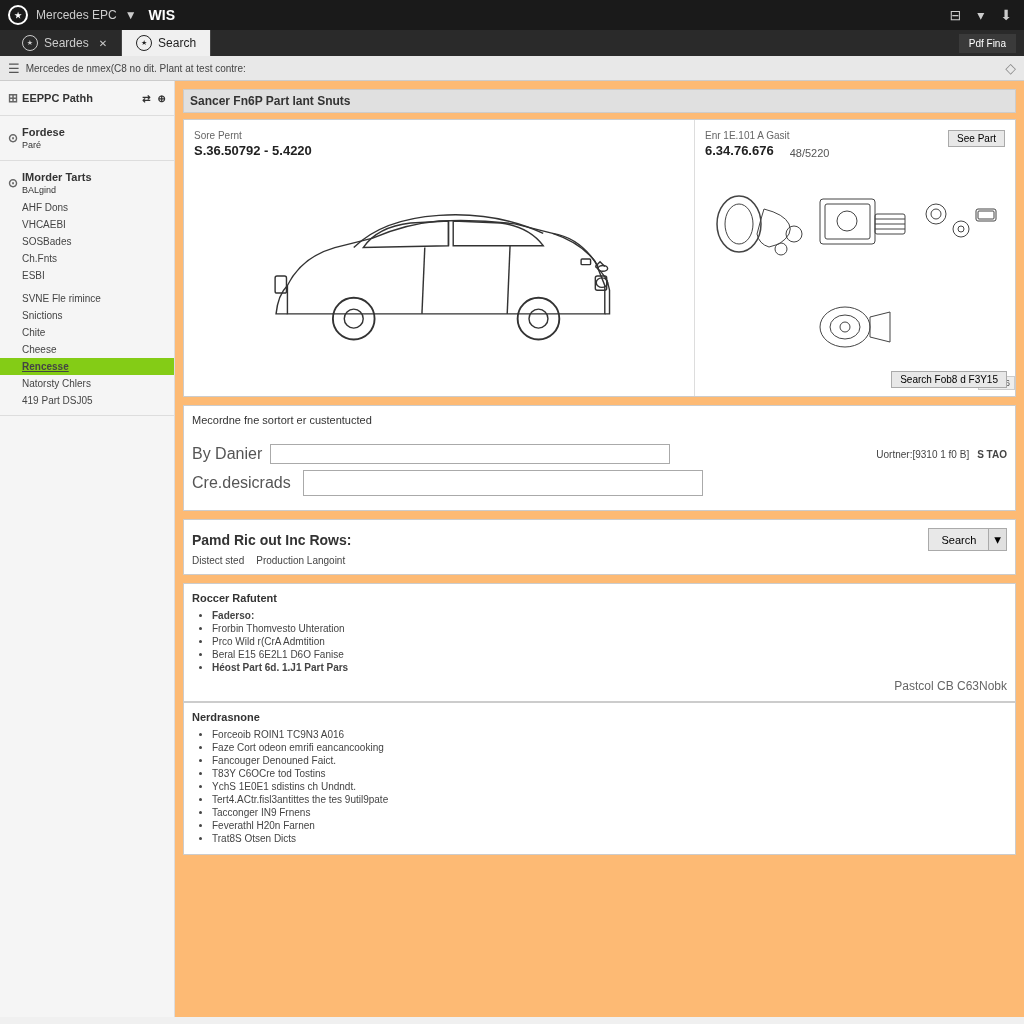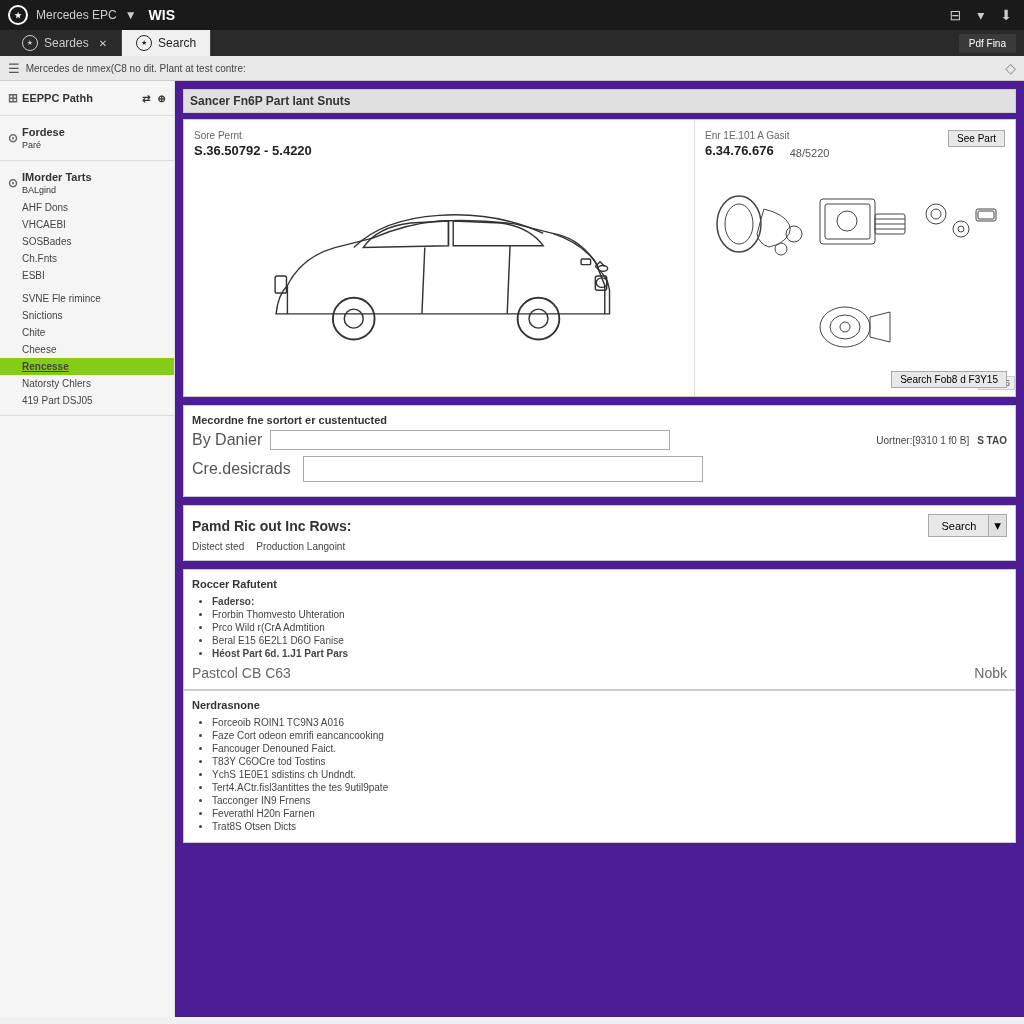--- a/index.html
+++ b/index.html
@@ -113,21 +113,21 @@
       color: #444;
       cursor: pointer;
     }
     .sidebar-item.highlighted { background: #84cc16; font-weight: bold; text-decoration: underline; }
 
     
     .content {
       flex: 1;
       overflow-y: auto;
       padding: 8px;
-      background: #4c1d95;
+      background: #fdba74;
     }
 
     .section-title {
       font-size: 12px;
       font-weight: bold;
       color: #333;
       margin-bottom: 6px;
       padding: 4px 6px;
       background: #e0e0e0;
       border: 1px solid #ccc;
@@ -198,23 +198,23 @@
 
     
     .info-section {
       background: #fff;
       border: 1px solid #ccc;
       padding: 8px;
       margin-bottom: 8px;
     }
     .info-section-title {
       font-size: 11px;
-      font-weight: bold;
+      font-weight: normal;
       color: #333;
-      margin-bottom: 4px;
+      margin-bottom: 18px;
     }
     .info-row {
       display: flex;
       gap: 8px;
       margin-bottom: 6px;
       align-items: center;
     }
     .info-input {
       border: 1px solid #aaa;
       padding: 3px 6px;
@@ -270,21 +270,21 @@
 
     
     .result-section {
       background: #fff;
       border: 1px solid #ccc;
       padding: 8px;
     }
     .result-title { font-size: 11px; font-weight: bold; margin-bottom: 6px; color: #333; }
     .result-list { list-style: disc; padding-left: 20px; font-size: 10px; color: #444; margin-bottom: 6px; }
     .result-list li { margin-bottom: 2px; }
-    .result-footer { display: flex; justify-content: space-between; font-size: 14px; color: #666; margin-top: 4px; gap: 15px; }
+    .result-footer { display: flex; justify-content: flex-end; font-size: 12px; color: #666; margin-top: 4px; }
 
     
     .notes-section {
       background: #fff;
       border: 1px solid #ccc;
       padding: 8px;
       margin-bottom: 8px;
     }
     .notes-title { font-size: 11px; font-weight: bold; margin-bottom: 6px; color: #333; }
     .notes-list { list-style: disc; padding-left: 20px; font-size: 10px; color: #444; }

